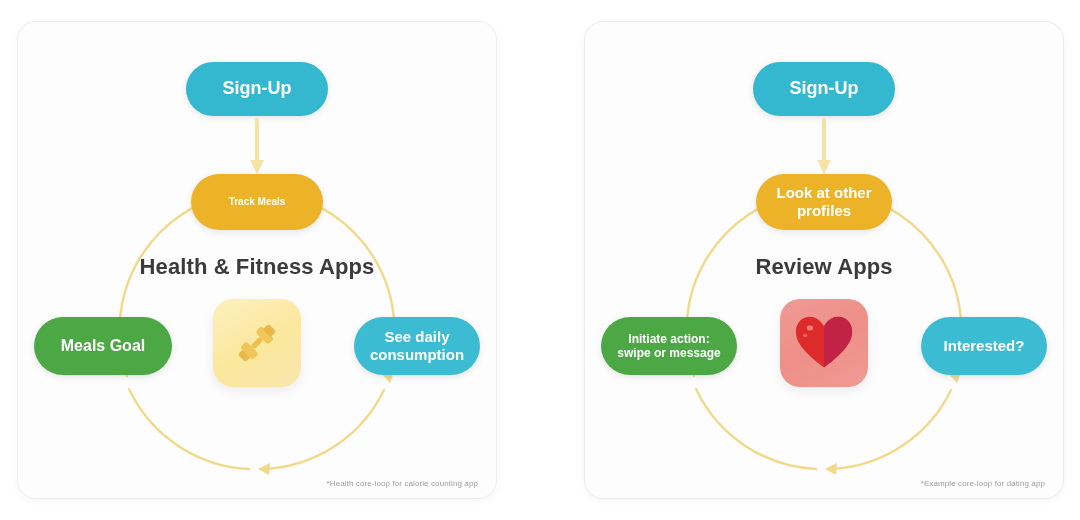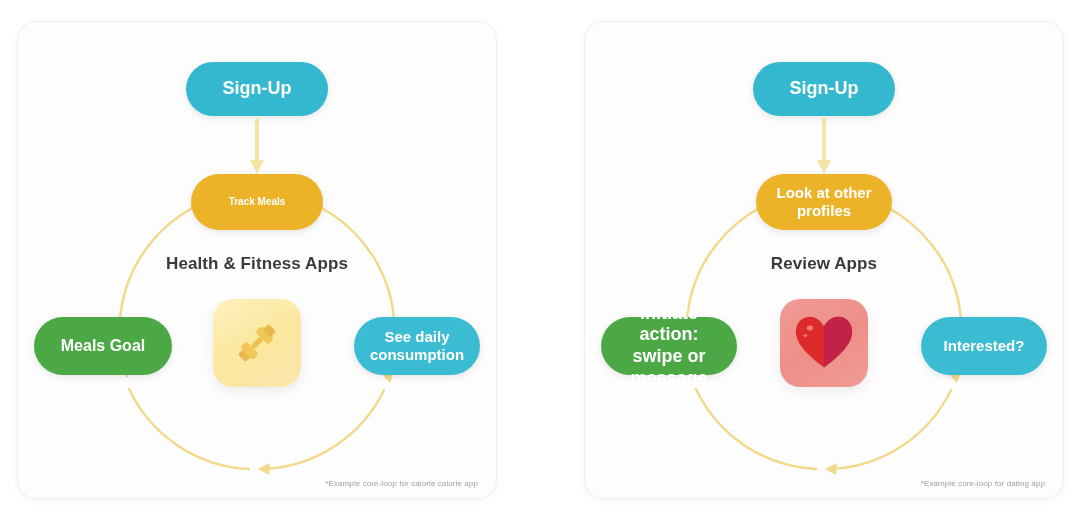--- a/index.html
+++ b/index.html
@@ -45,21 +45,21 @@
     pointer-events: none;
   }
 
   
   .loop-title {
     position: absolute;
     left: 0;
     right: 0;
     top: 232px;
     text-align: center;
-    font-size: 17px;
+    font-size: 22px;
     font-weight: 700;
     color: #3b3b3b;
     letter-spacing: 0.1px;
   }
 
   
   .icon-tile {
     position: absolute;
     left: 50%;
     top: 277px;
@@ -125,21 +125,21 @@
   }
   .pill.left-node {
     left: 16px;
     top: 295px;
     width: 138px;
     height: 58px;
     font-size: 15px;
     background: #4ca845;
   }
   .card.left .pill.left-node  { width: 138px; font-size: 16px; }
-  .card.right .pill.left-node { font-size: 18px; width: 136px; }
+  .card.right .pill.left-node { font-size: 12px; width: 136px; }
   .card.right .pill.top-action { width: 136px; font-size: 15px; }
 
   
   .down-arrow {
     position: absolute;
     left: 50%;
     transform: translateX(-50%);
     top: 96px;
     width: 20px;
     height: 58px;
@@ -202,21 +202,21 @@
     <div class="pill top-action">
       <span class="lbl">Track Meals</span>
     </div>
     <div class="pill right-node">
       <span class="lbl">See daily consumption</span>
     </div>
     <div class="pill left-node">
       <span class="lbl">Meals Goal</span>
     </div>
 
-    <div class="footnote">*Example core-loop for calorie calorie app</div>
+    <div class="footnote">*Health core-loop for calorie counting app</div>
   </div>
 
   <div class="card right">
 
     <svg class="ring" viewBox="0 0 300 300">
       <path d="M 20 196 A 140 140 0 0 1 128 13" fill="none" stroke="#f2d98a" stroke-width="2.4" stroke-linecap="round"></path>
       <polygon points="128,7 139,17 124,20" fill="#f2d98a"></polygon>
       <path d="M 172 13 A 140 140 0 0 1 280 196" fill="none" stroke="#f2d98a" stroke-width="2.4" stroke-linecap="round"></path>
       <polygon points="283,203 273,192 288,190" fill="#f2d98a"></polygon>
       <path d="M 277 210 A 140 140 0 0 1 158 289" fill="none" stroke="#f2d98a" stroke-width="2.4" stroke-linecap="round"></path>

